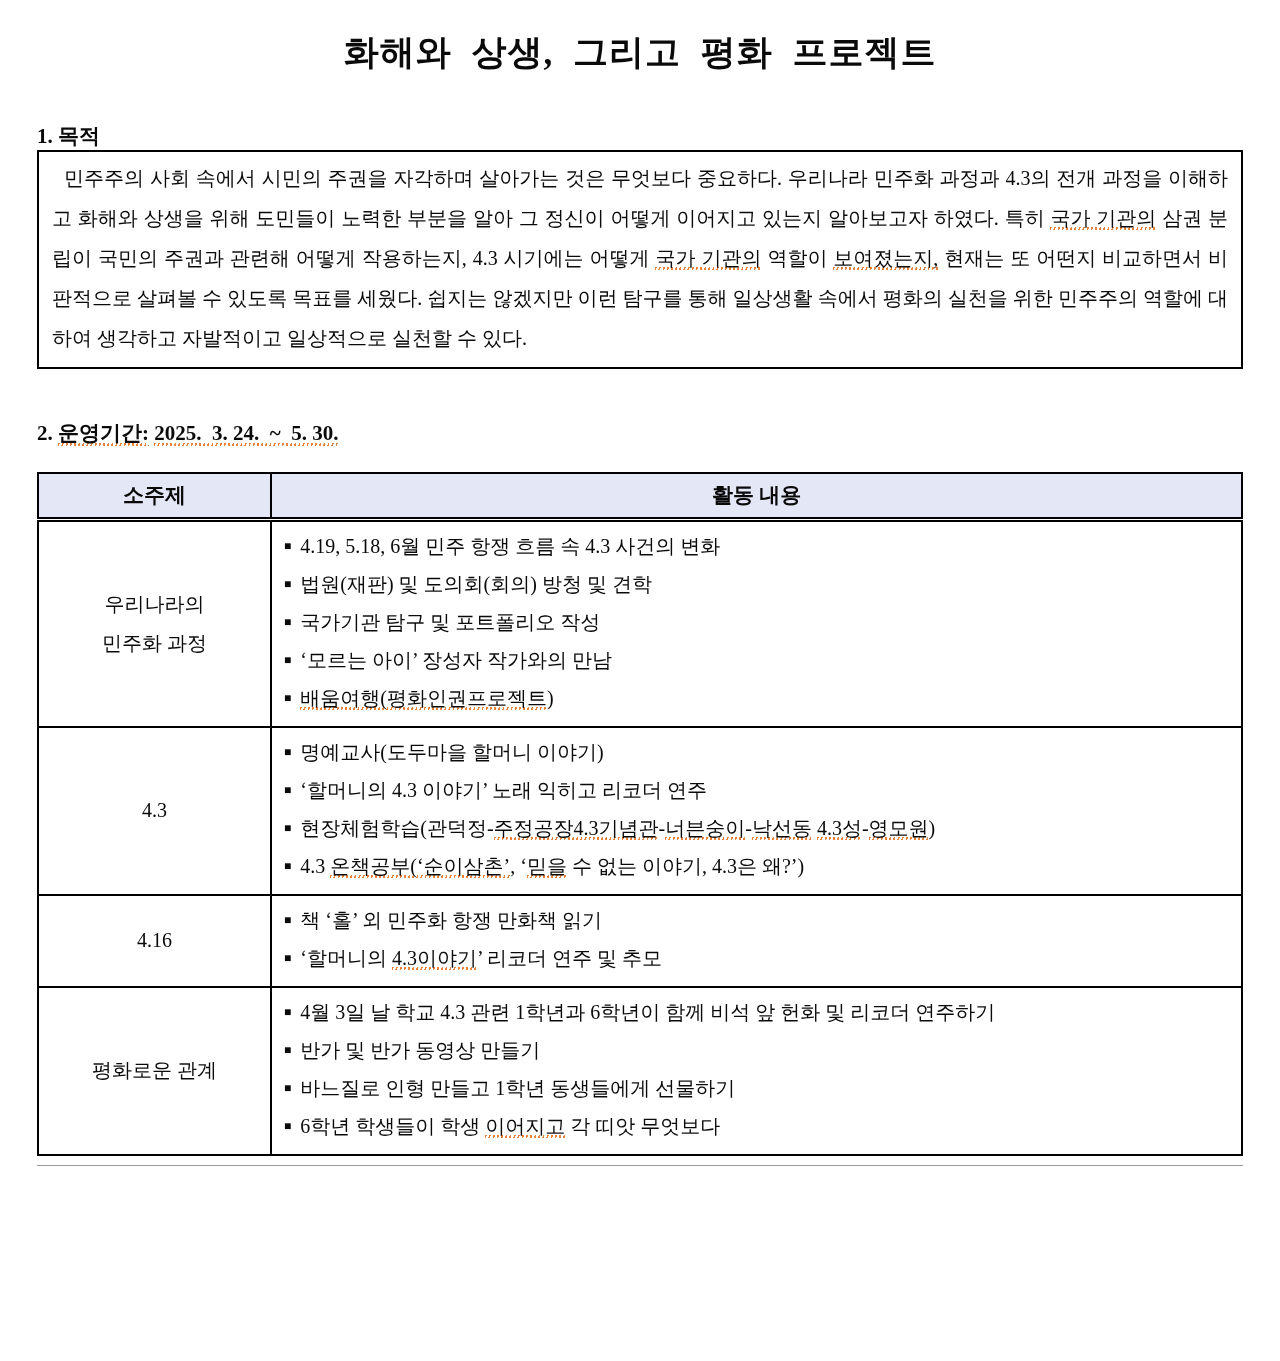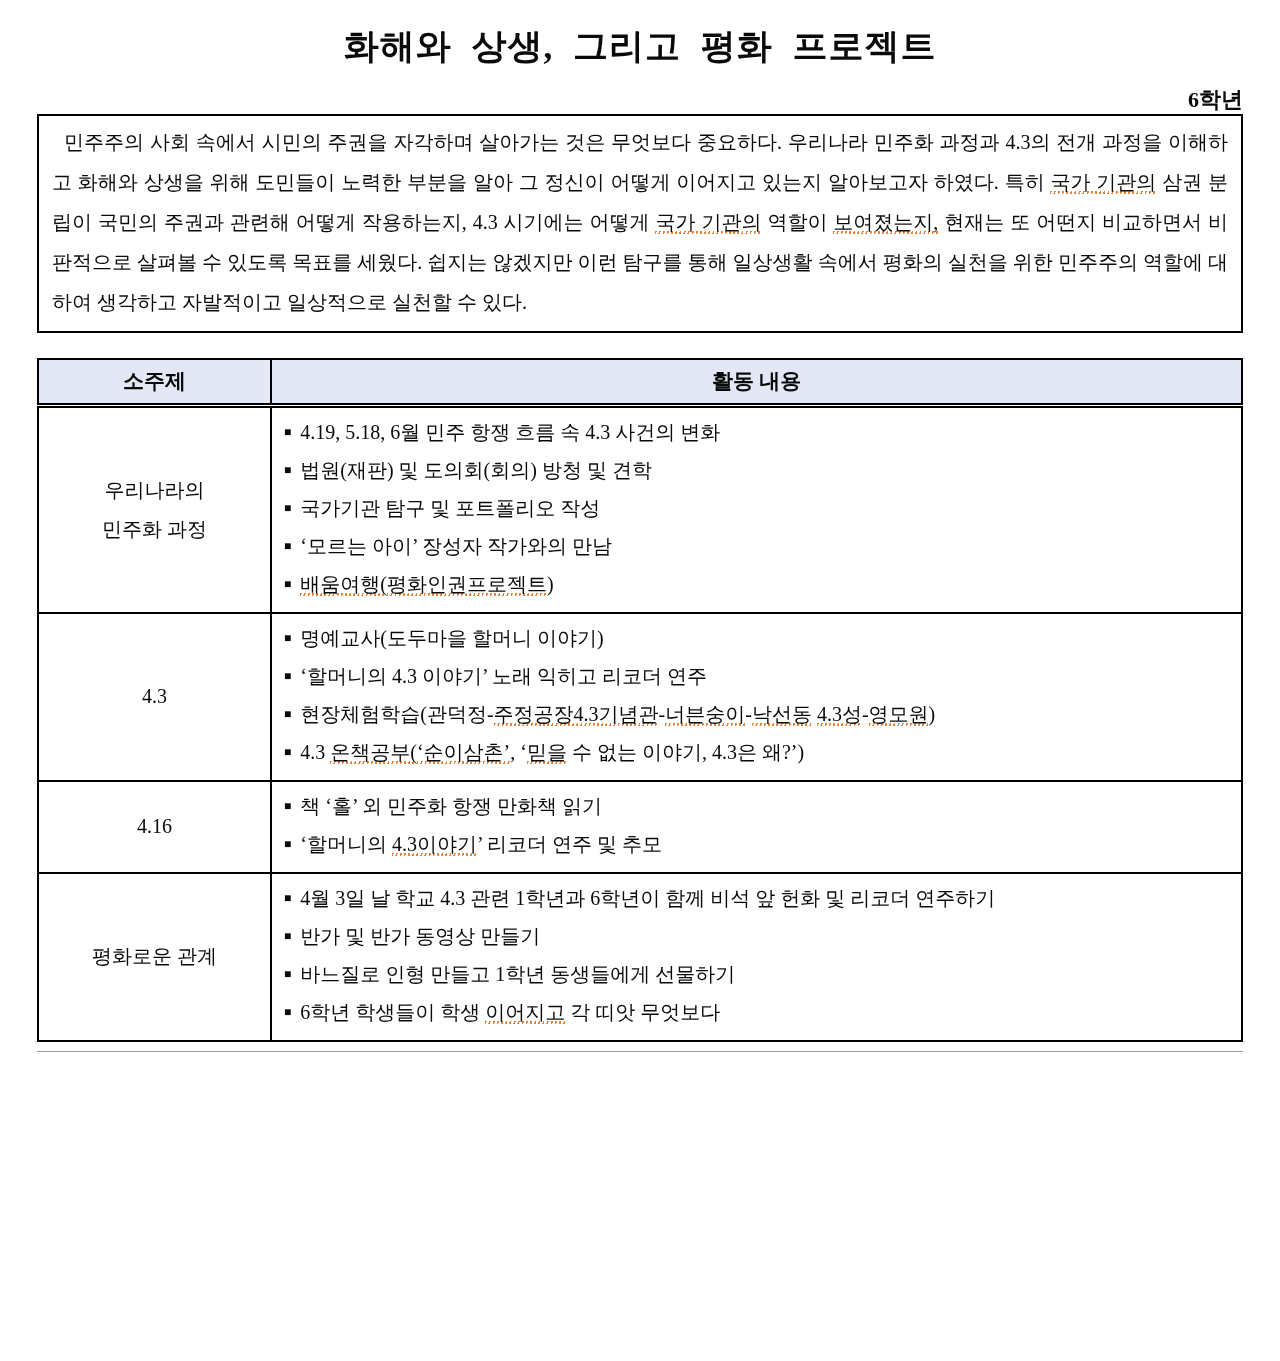--- a/index.html
+++ b/index.html
@@ -11,21 +11,21 @@
   * { box-sizing: border-box; }
   html, body { margin: 0; padding: 0; background: #ffffff; }
   .page {
     width: 1280px;
     height: 1361px;
     background: #ffffff;
     overflow: hidden;
     color: var(--text-color);
     font-family: "Liberation Serif", "DejaVu Serif", serif;
   }
-  .doc { padding: 24px 37px 0 37px; }
+  .doc { padding: 30px 37px 0 37px; }
 
   .doc-title {
     text-align: center;
     font-size: 35px;
     font-weight: bold;
     word-spacing: 10px;
     line-height: 1.3;
     letter-spacing: 1px;
   }
   .grade-line {
@@ -115,25 +115,26 @@
   }
 </style>
 </head>
 <body>
 
 <div class="page">
   <div class="doc">
 
     <div class="doc-title">화해와 상생, 그리고 평화 프로젝트</div>
 
-    <div class="grade-line">6학년</div>
 
+    <div class="section-heading h-purpose">1. 목적</div>
 
     <div class="purpose-box"><span>민주주의 사회 속에서 시민의 주권을 자각하며 살아가는 것은 무엇보다 중요하다. 우리나라 민주화 과정과 4.3의 전개 과정을 이해하고 화해와 상생을 위해 도민들이 노력한 부분을 알아 그 정신이 어떻게 이어지고 있는지 알아보고자 하였다. 특히 </span><span class="sq">국가 기관의</span><span> 삼권 분립이 국민의 주권과 관련해 어떻게 작용하는지, 4.3 시기에는 어떻게 </span><span class="sq">국가 기관의</span><span> 역할이 </span><span class="sq">보여졌는지,</span><span> 현재는 또 어떤지 비교하면서 비판적으로 살펴볼 수 있도록 목표를 세웠다. 쉽지는 않겠지만 이런 탐구를 통해 일상생활 속에서 평화의 실천을 위한 민주주의 역할에 대하여 생각하고 자발적이고 일상적으로 실천할 수 있다.</span></div>
 
+    <div class="period-line"><span>2. </span><span class="sq">운영기간:</span><span> </span><span class="sq">2025.  3. 24.  ~  5. 30.</span></div>
 
 
     <table class="activities">
       <colgroup>
         <col class="topic-col">
         <col>
       </colgroup>
       <thead>
         <tr>
           <th>소주제</th>

